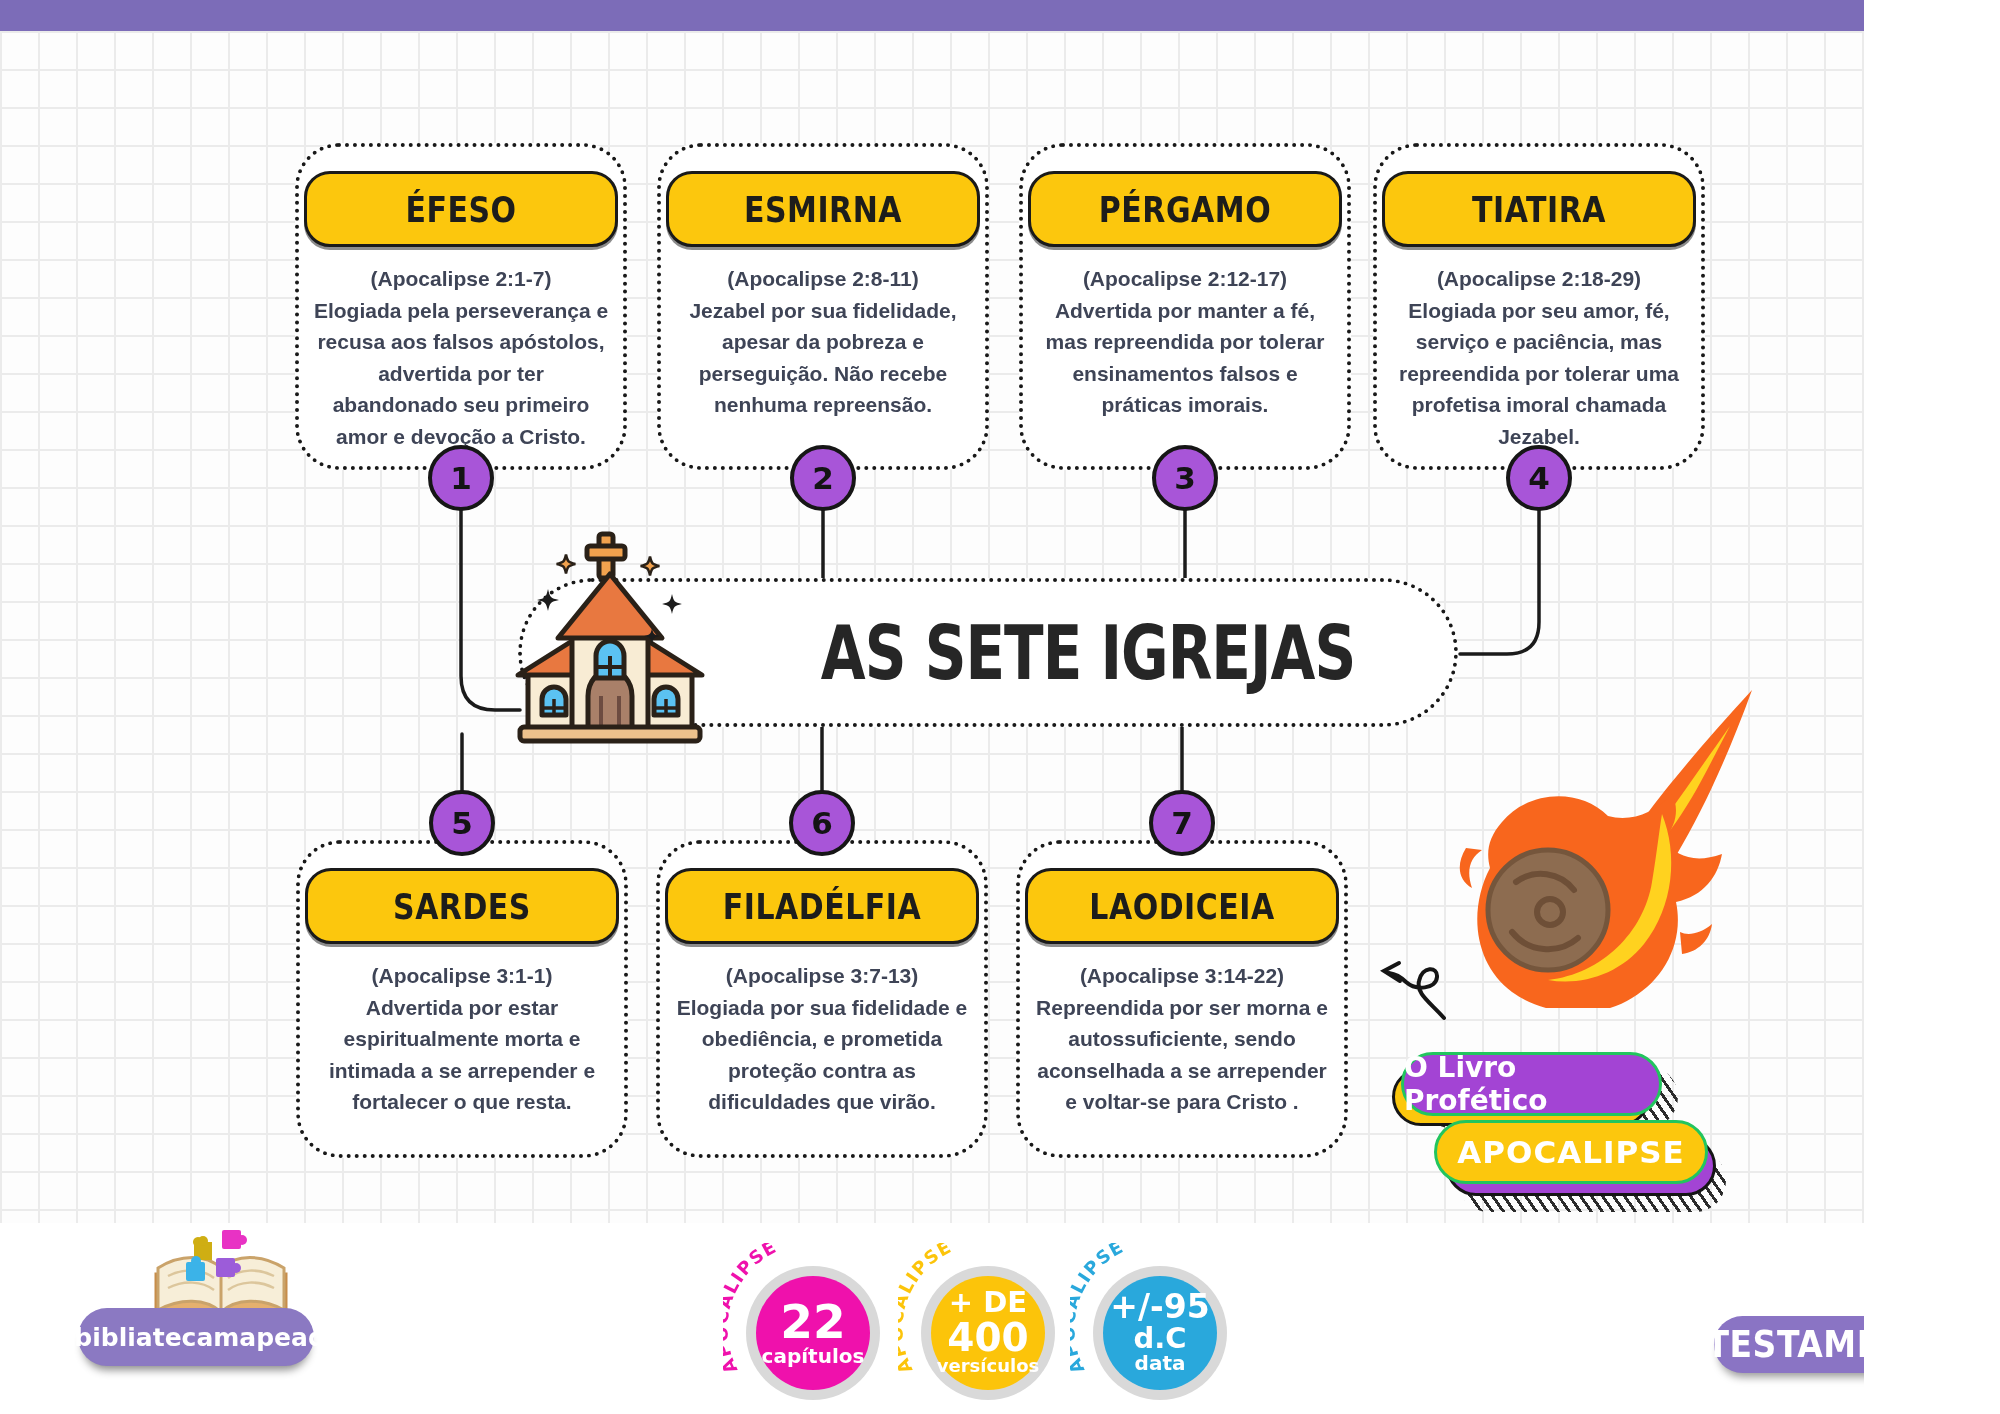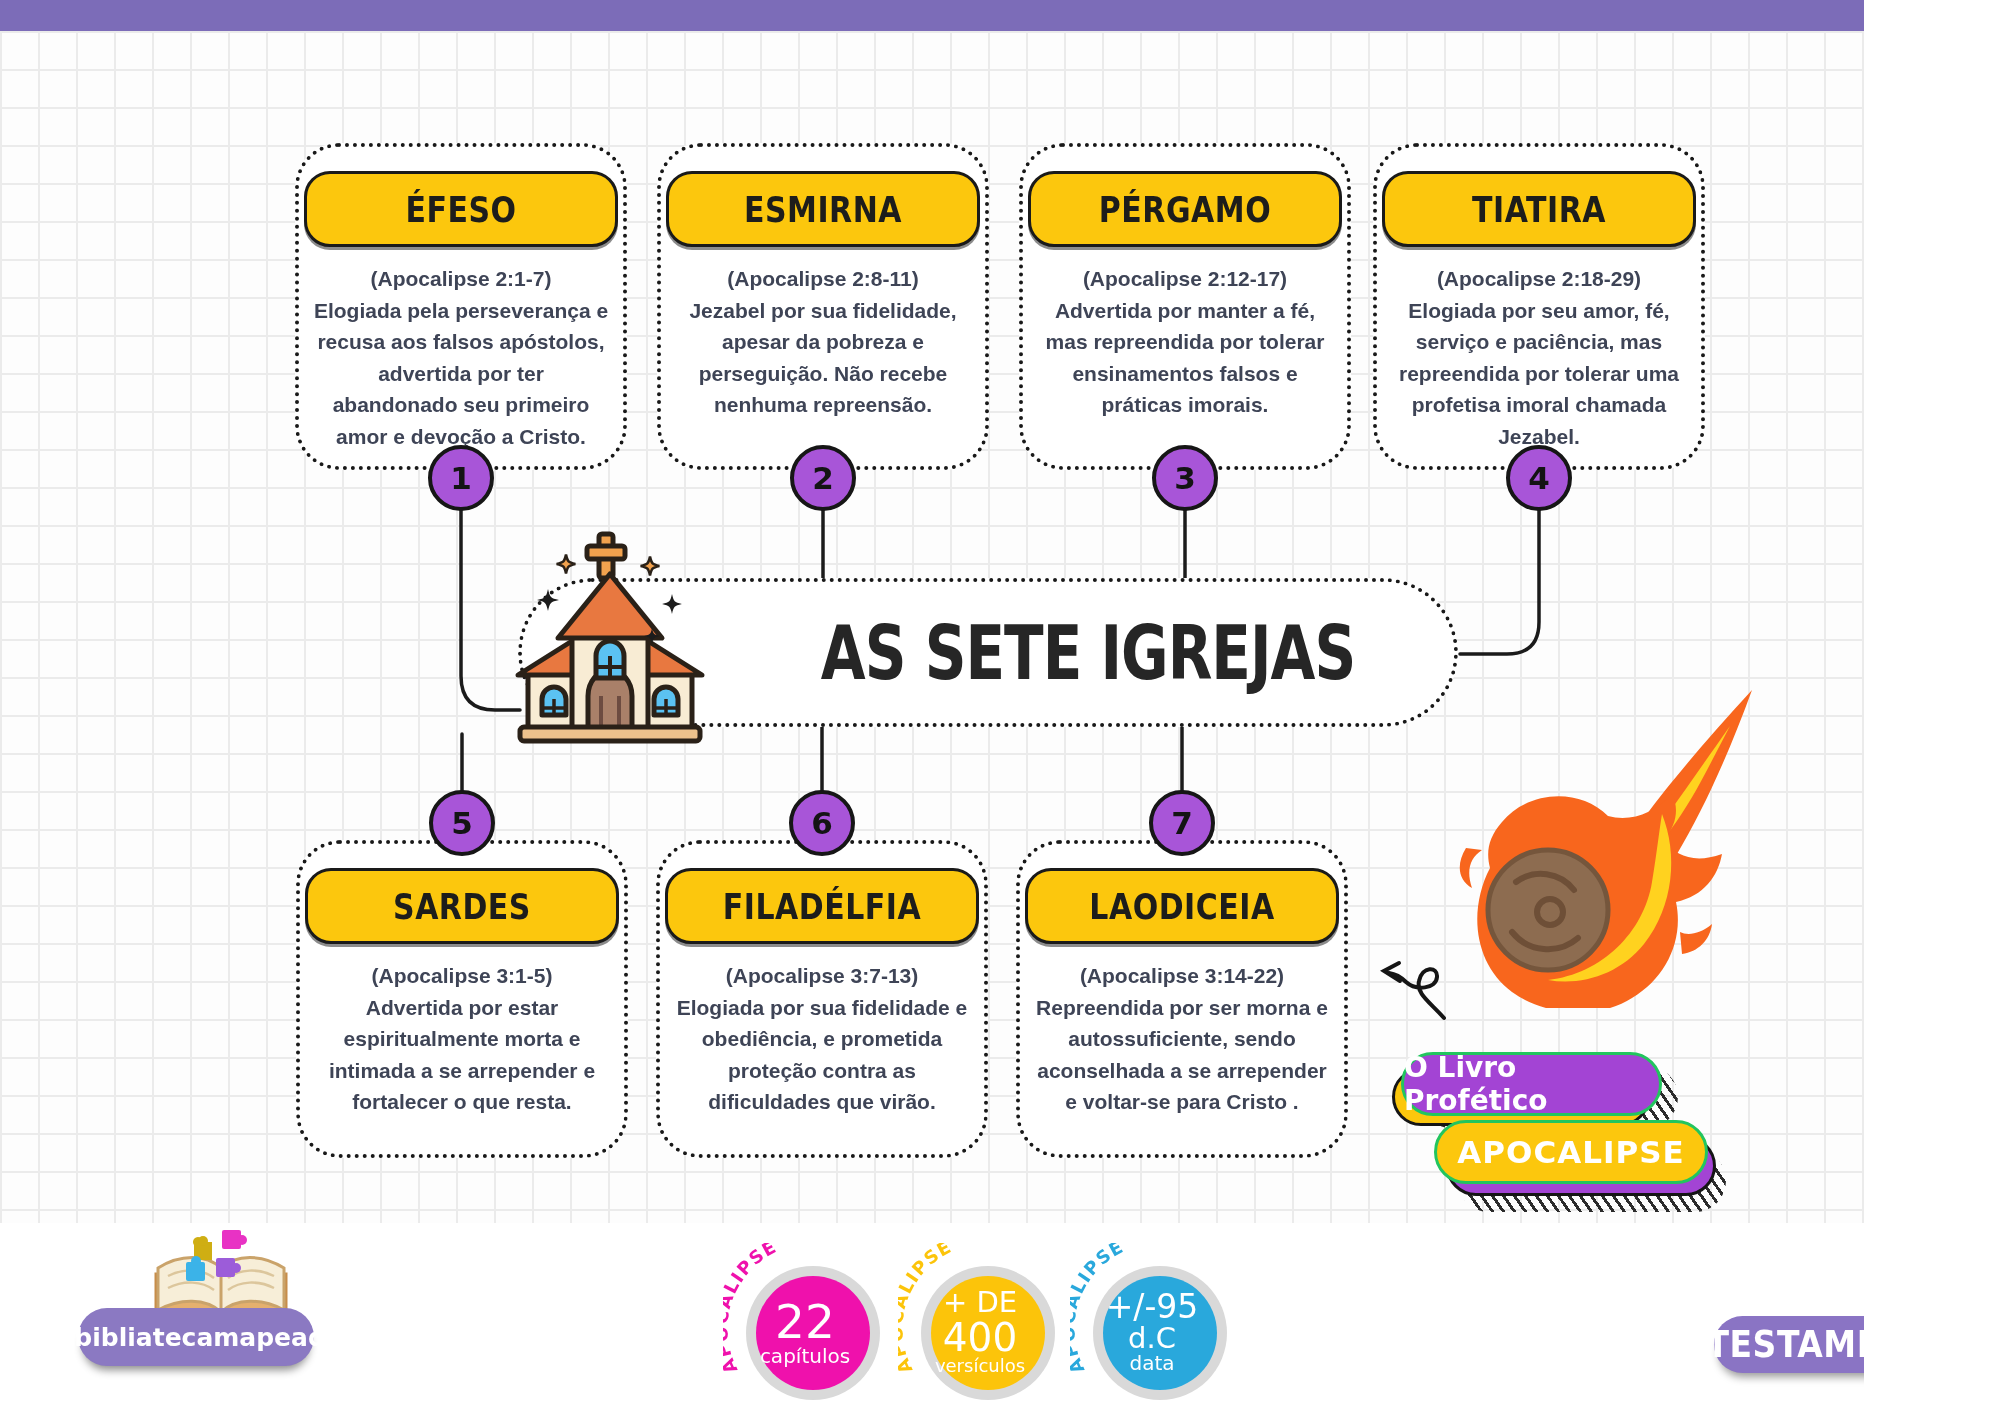--- a/index.html
+++ b/index.html
@@ -52,22 +52,22 @@
 
   
   .handle-pill{position:absolute;left:78px;top:1308px;width:236px;height:58px;background:#8b79c2;
         border-radius:30px;display:flex;align-items:center;justify-content:center;color:#fff;
         font-family:"DejaVu Sans",sans-serif;font-weight:700;font-size:25px;
         box-shadow:0 9px 8px -5px rgba(0,0,0,.45);}
   .book-svg{position:absolute;left:148px;top:1228px;}
   .stat{position:absolute;width:180px;height:184px;}
   .stat svg{position:absolute;left:0;top:0;}
   .stat .arc-text{font-family:"DejaVu Sans",sans-serif;font-weight:700;font-size:18px;letter-spacing:1.5px;}
-  .stat-lines{position:absolute;left:12px;top:34px;width:140px;height:110px;display:flex;flex-direction:column;
-        align-items:center;justify-content:center;color:#fff;font-family:"DejaVu Sans",sans-serif;font-weight:400;line-height:1.02;}
+  .stat-lines{position:absolute;left:20px;top:34px;width:140px;height:110px;display:flex;flex-direction:column;
+        align-items:center;justify-content:center;color:#fff;font-family:"DejaVu Sans",sans-serif;font-weight:700;line-height:1.02;}
   .s0 .l0{font-size:47px;} .s0 .l1{font-size:20px;}
   .s1 .l0{font-size:29px;} .s1 .l1{font-size:39px;} .s1 .l2{font-size:18px;}
   .s2 .l0{font-size:33px;} .s2 .l1{font-size:29px;} .s2 .l2{font-size:20px;}
   .brand-script{position:absolute;left:1712px;top:1236px;width:240px;text-align:center;
         font-family:"DejaVu Serif",serif;font-style:italic;font-weight:700;font-size:62px;color:#fcc713;}
   .brand-pill{position:absolute;left:1714px;top:1316px;width:238px;height:57px;background:#8a74c4;
         border-radius:30px;display:flex;align-items:center;justify-content:center;color:#fff;
         font-family:"DejaVu Sans",sans-serif;font-weight:700;font-size:33px;letter-spacing:.5px;
         box-shadow:0 9px 9px -5px rgba(0,0,0,.4);}
   .brand-pill span{display:inline-block;transform:scaleY(1.12);}
@@ -126,21 +126,21 @@
       <div class="ref">(Apocalipse 2:18-29)</div>
       <div class="desc">Elogiada por seu amor, fé, serviço e paciência, mas repreendida por tolerar uma profetisa imoral chamada Jezabel.</div>
     </div>
   </div>
 
   <div class="card" style="left:296px;top:840px;height:318px;">
     <div class="card-header">
         <span>SARDES</span>
       </div>
     <div class="card-body">
-      <div class="ref">(Apocalipse 3:1-5)</div>
+      <div class="ref">(Apocalipse 3:1-1)</div>
       <div class="desc">Advertida por estar espiritualmente morta e intimada a se arrepender e fortalecer o que resta.</div>
     </div>
   </div>
   <div class="card" style="left:656px;top:840px;height:318px;">
     <div class="card-header">
         <span>FILADÉLFIA</span>
       </div>
     <div class="card-body">
       <div class="ref">(Apocalipse 3:7-13)</div>
       <div class="desc">Elogiada por sua fidelidade e obediência, e prometida proteção contra as dificuldades que virão.</div>

